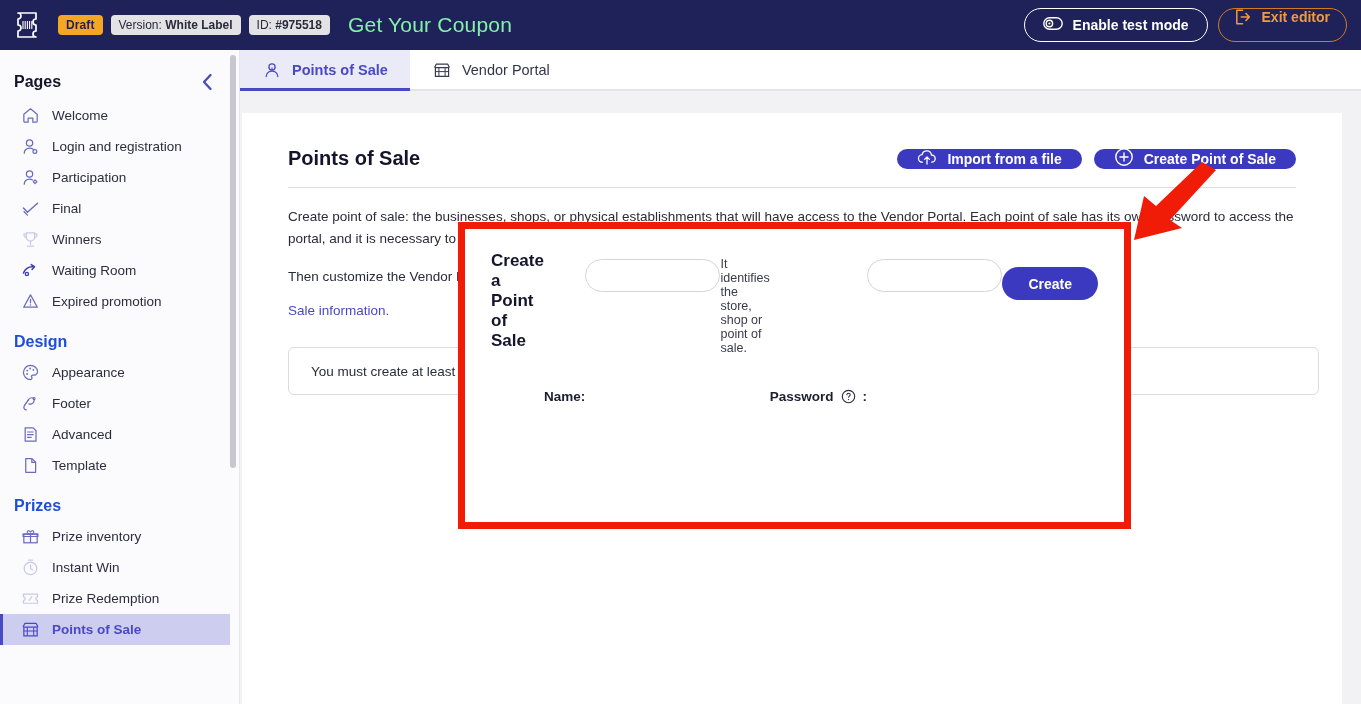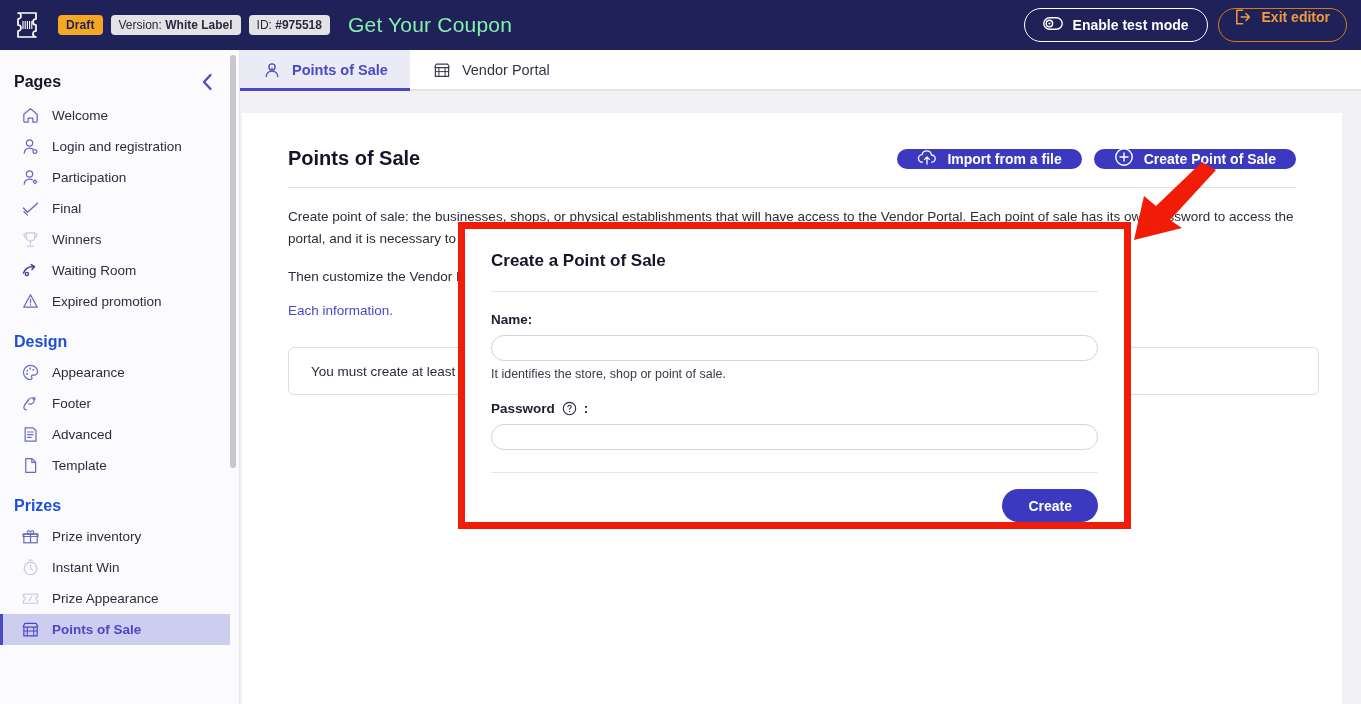--- a/index.html
+++ b/index.html
@@ -157,21 +157,21 @@
     width: 1031px;
   }
 
   
   .modal-frame {
     position: absolute; left: 458px; top: 222px;
     width: 673px; height: 307px;
     border: 7px solid #f01c08;
     background: #ffffff;
   }
-  .modal-body { padding: 22px 26px 0 26px; height: 100%; display: flex; flex-direction: column; }
+  .modal-body { padding: 22px 26px 0 26px; height: 100%; display: flex; }
   .modal-title { font-size: 17px; font-weight: bold; color: #14142b; }
   .modal-divider { height: 1px; background: #e2e2e8; margin-top: 20px; }
   .field-label {
     font-size: 13.5px; font-weight: bold; color: #1d1d2e;
     margin-top: 20px; display: flex; align-items: center; gap: 7px;
   }
   .help-icon { display: inline-flex; align-items: center; justify-content: center; cursor: pointer; }
   .field-input {
     margin-top: 8px; height: 33px; width: 100%;
     border: 1px solid #d4d4dc; border-radius: 17px;
@@ -381,21 +381,21 @@
       </span>
       <span>Instant Win</span>
     </div>
     <div class="sb-item faded">
       <span class="ico">
         <svg width="19" height="19" viewBox="0 0 20 20" fill="none">
             <path d="M2.6 5.4h14.8v3a1.8 1.8 0 000 3.6v3H2.6v-3a1.8 1.8 0 000-3.6v-3z" stroke="#6a6ac0" stroke-width="1.3" stroke-linejoin="round"></path>
             <path d="M11.4 8l-2.8 4" stroke="#6a6ac0" stroke-width="1.2" stroke-linecap="round"></path>
           </svg>
       </span>
-      <span>Prize Appearance</span>
+      <span>Prize Redemption</span>
     </div>
     <div class="sb-item active">
       <span class="ico">
         <svg width="19" height="19" viewBox="0 0 20 20" fill="none">
             <path d="M3 7.4h14v9.2H3V7.4z" stroke="#4a49c4" stroke-width="1.3"></path>
             <path d="M2.2 7.4L4 3.6h12l1.8 3.8" stroke="#4a49c4" stroke-width="1.3" stroke-linejoin="round"></path>
             <path d="M6.6 7.4v9.2M13.4 7.4v9.2M3 11.6h14" stroke="#4a49c4" stroke-width="1.1"></path>
           </svg>
       </span>
       <span>Points of Sale</span>
@@ -457,21 +457,21 @@
       </div>
     </div>
 
     <div class="hr"></div>
 
     <div class="para">Create point of sale: the businesses, shops, or physical establishments that will have access to the Vendor Portal. Each point of sale has its own password to access the portal, and it is necessary to register all points of sale that require access.</div>
     <div class="para second">
       <span>Then customize the Vendor P</span><span style="color:transparent;">ortal to let shops verify participants and manage r</span><span>edeeming prizes or codes.</span>
     </div>
     <div class="link-line">
-      <a class="link">Each information.</a>
+      <a class="link">Sale information.</a>
     </div>
 
     <div class="infobox">
       <span>You must create at least 1</span>
     </div>
   </div>
 </div>
 
 <div class="arrow-anno">
   <svg width="92" height="80" viewBox="0 0 92 80" fill="none">

